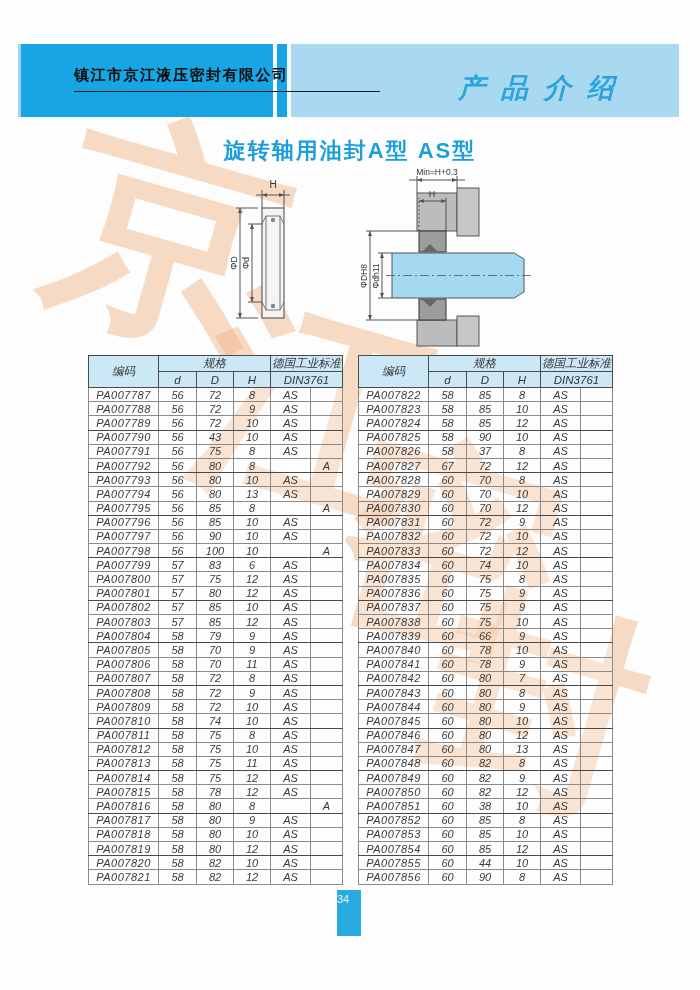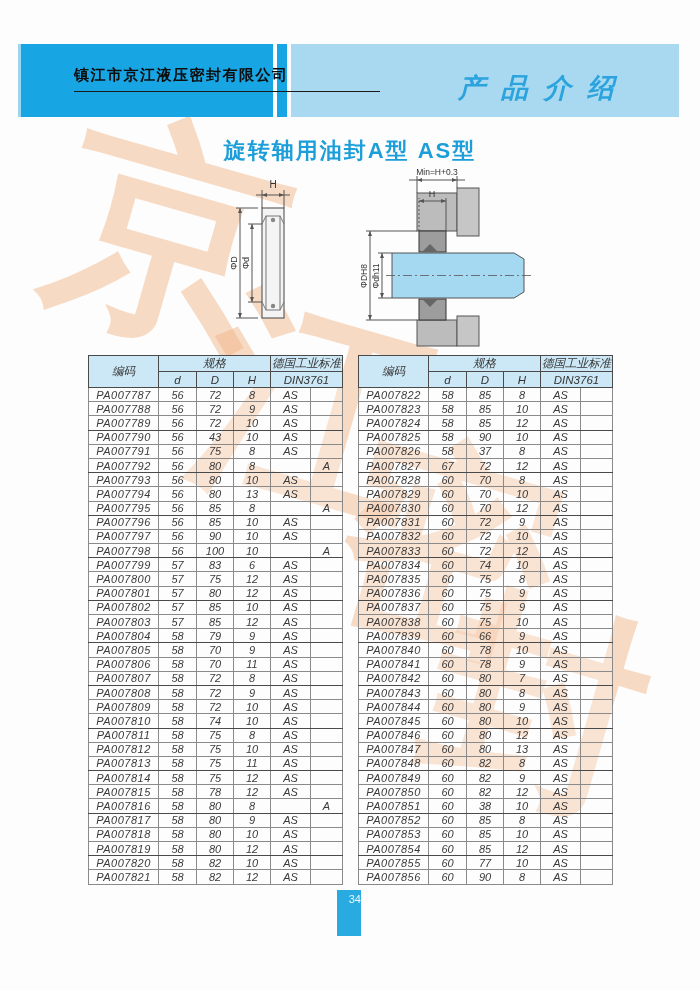--- a/index.html
+++ b/index.html
@@ -41,21 +41,21 @@
   .tbl th{background:#cce7f5;border:1px solid #4a4a4a;font-weight:normal;
           font-size:11.5px;color:#333;padding:0;height:15px;}
   .tbl td{border:1px solid #8a8a8a;text-align:center;padding:0;height:13.2px;
           color:#3a3a3a;font-size:11px;overflow:hidden;white-space:nowrap;}
   .tbl td.code{text-align:center;letter-spacing:0.5px;}
   .tbl tbody tr:nth-child(3n) td{border-bottom:1.4px solid #4a4a4a;}
   .tbl{border:1.4px solid #4a4a4a;font-style:italic;}
 
   
   .pagenum{position:absolute;left:337px;top:890px;width:24px;height:46px;background:#29abe2;
-           color:#eef8ff;font-size:11px;text-align:right;padding-top:3px;box-sizing:border-box;
+           color:#eef8ff;font-size:11px;text-align:left;padding-top:3px;box-sizing:border-box;
            z-index:2;}
 </style>
 </head>
 <body>
 
 <div class="page">
 
   <div class="wm wm1">京</div>
   <div class="wm wm2">江</div>
   <div class="wm wm3">密</div>
@@ -731,21 +731,21 @@
           <td class="code">PA007854</td>
           <td>60</td>
           <td>85</td>
           <td>12</td>
           <td>AS</td>
           <td></td>
         </tr>
         <tr>
           <td class="code">PA007855</td>
           <td>60</td>
-          <td>77</td>
+          <td>44</td>
           <td>10</td>
           <td>AS</td>
           <td></td>
         </tr>
         <tr>
           <td class="code">PA007856</td>
           <td>60</td>
           <td>90</td>
           <td>8</td>
           <td>AS</td>

